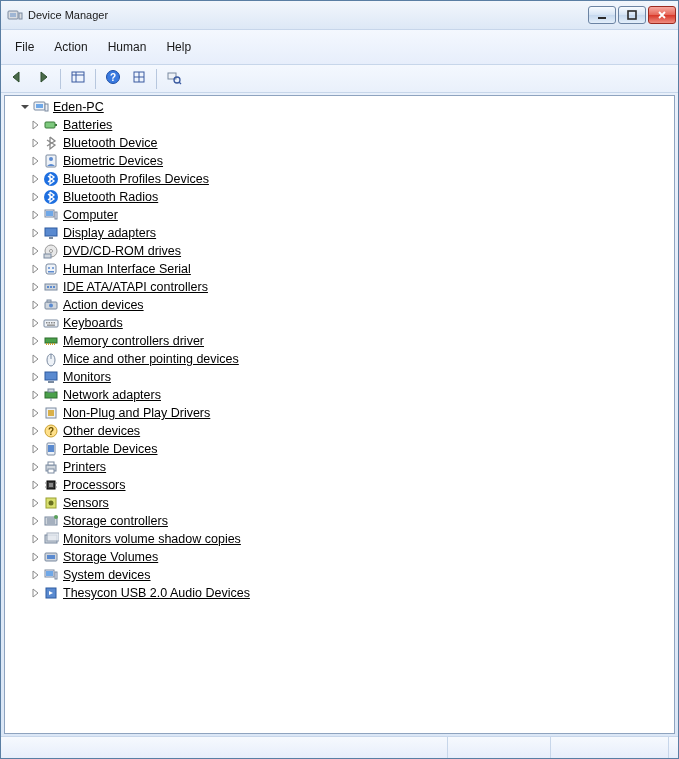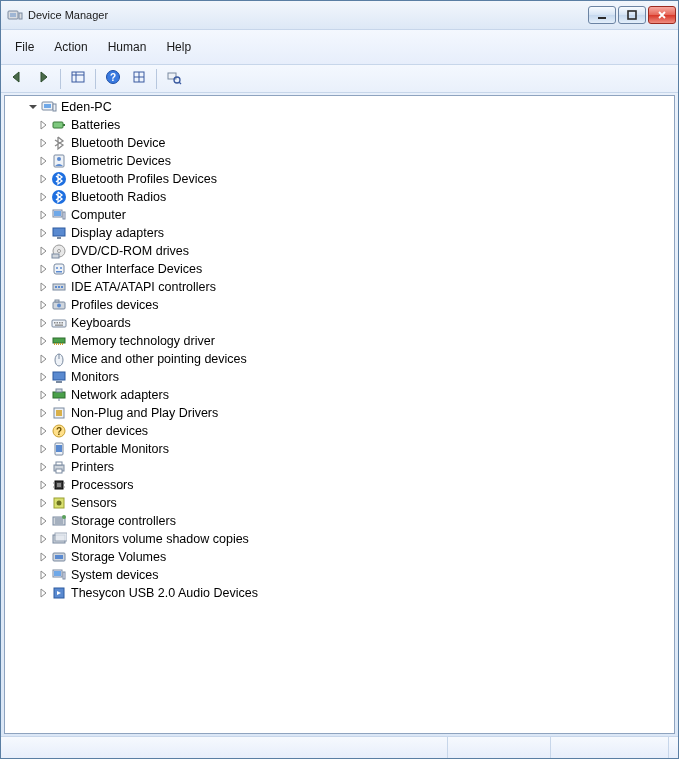--- a/index.html
+++ b/index.html
@@ -87,21 +87,22 @@
     background: #b7c7de;
     margin: 0 3px;
   }
   
   .client {
     flex: 1;
     margin: 2px 3px;
     background: #fff;
     border: 1px solid #8ea3bf;
     overflow: auto;
-    padding: 2px 8px;
+    padding: 2px 0;
+    text-decoration: underline;
   }
   .tree { list-style: none; font-size: 12.5px; color: #000; }
   .tree-row {
     display: flex;
     align-items: center;
     height: 18px;
     padding-left: 4px;
     white-space: nowrap;
     cursor: default;
   }
@@ -370,21 +371,21 @@
                   </svg>
                 </span>
                 <span class="node-icon">
                   <svg width="16" height="16" viewBox="0 0 16 16">
                     <rect x="3" y="3" width="10" height="10" rx="2" fill="#eef2f7" stroke="#7a8aa0"></rect>
                     <circle cx="6" cy="7" r="1" fill="#5a8ad0"></circle>
                     <circle cx="10" cy="7" r="1" fill="#5a8ad0"></circle>
                     <rect x="5" y="10" width="6" height="1.5" fill="#5a8ad0"></rect>
                   </svg>
                 </span>
-                <span>Other Interface Devices</span>
+                <span>Human Interface Serial</span>
               </div>
             </li>
             <li>
               <div class="tree-row">
                 <span class="disclosure">
                   <svg width="10" height="10" viewBox="0 0 10 10">
                     <path d="M3 1 L8 5 L3 9 Z" fill="none" stroke="#8a8a8a" stroke-width="1"></path>
                   </svg>
                 </span>
                 <span class="node-icon">
@@ -405,21 +406,21 @@
                     <path d="M3 1 L8 5 L3 9 Z" fill="none" stroke="#8a8a8a" stroke-width="1"></path>
                   </svg>
                 </span>
                 <span class="node-icon">
                   <svg width="16" height="16" viewBox="0 0 16 16">
                     <rect x="2" y="5" width="12" height="7" rx="1" fill="#d0d6dd" stroke="#7a8aa0"></rect>
                     <circle cx="8" cy="8.5" r="2" fill="#5a8ad0"></circle>
                     <rect x="4" y="3" width="4" height="2" fill="#d0d6dd" stroke="#7a8aa0"></rect>
                   </svg>
                 </span>
-                <span>Profiles devices</span>
+                <span>Action devices</span>
               </div>
             </li>
             <li>
               <div class="tree-row">
                 <span class="disclosure">
                   <svg width="10" height="10" viewBox="0 0 10 10">
                     <path d="M3 1 L8 5 L3 9 Z" fill="none" stroke="#8a8a8a" stroke-width="1"></path>
                   </svg>
                 </span>
                 <span class="node-icon">
@@ -445,21 +446,21 @@
                 <span class="node-icon">
                   <svg width="16" height="16" viewBox="0 0 16 16">
                     <rect x="2" y="5" width="12" height="5" fill="#4aa04a" stroke="#2d6d2d"></rect>
                     <rect x="3" y="10" width="1" height="2" fill="#c9a030"></rect>
                     <rect x="5" y="10" width="1" height="2" fill="#c9a030"></rect>
                     <rect x="7" y="10" width="1" height="2" fill="#c9a030"></rect>
                     <rect x="9" y="10" width="1" height="2" fill="#c9a030"></rect>
                     <rect x="11" y="10" width="1" height="2" fill="#c9a030"></rect>
                   </svg>
                 </span>
-                <span>Memory technology driver</span>
+                <span>Memory controllers driver</span>
               </div>
             </li>
             <li>
               <div class="tree-row">
                 <span class="disclosure">
                   <svg width="10" height="10" viewBox="0 0 10 10">
                     <path d="M3 1 L8 5 L3 9 Z" fill="none" stroke="#8a8a8a" stroke-width="1"></path>
                   </svg>
                 </span>
                 <span class="node-icon">
@@ -542,21 +543,21 @@
                   <svg width="10" height="10" viewBox="0 0 10 10">
                     <path d="M3 1 L8 5 L3 9 Z" fill="none" stroke="#8a8a8a" stroke-width="1"></path>
                   </svg>
                 </span>
                 <span class="node-icon">
                   <svg width="16" height="16" viewBox="0 0 16 16">
                     <rect x="4" y="2" width="8" height="12" rx="1" fill="#eef2f7" stroke="#7a8aa0"></rect>
                     <rect x="5" y="4" width="6" height="7" fill="#5a8ad0"></rect>
                   </svg>
                 </span>
-                <span>Portable Monitors</span>
+                <span>Portable Devices</span>
               </div>
             </li>
             <li>
               <div class="tree-row">
                 <span class="disclosure">
                   <svg width="10" height="10" viewBox="0 0 10 10">
                     <path d="M3 1 L8 5 L3 9 Z" fill="none" stroke="#8a8a8a" stroke-width="1"></path>
                   </svg>
                 </span>
                 <span class="node-icon">

